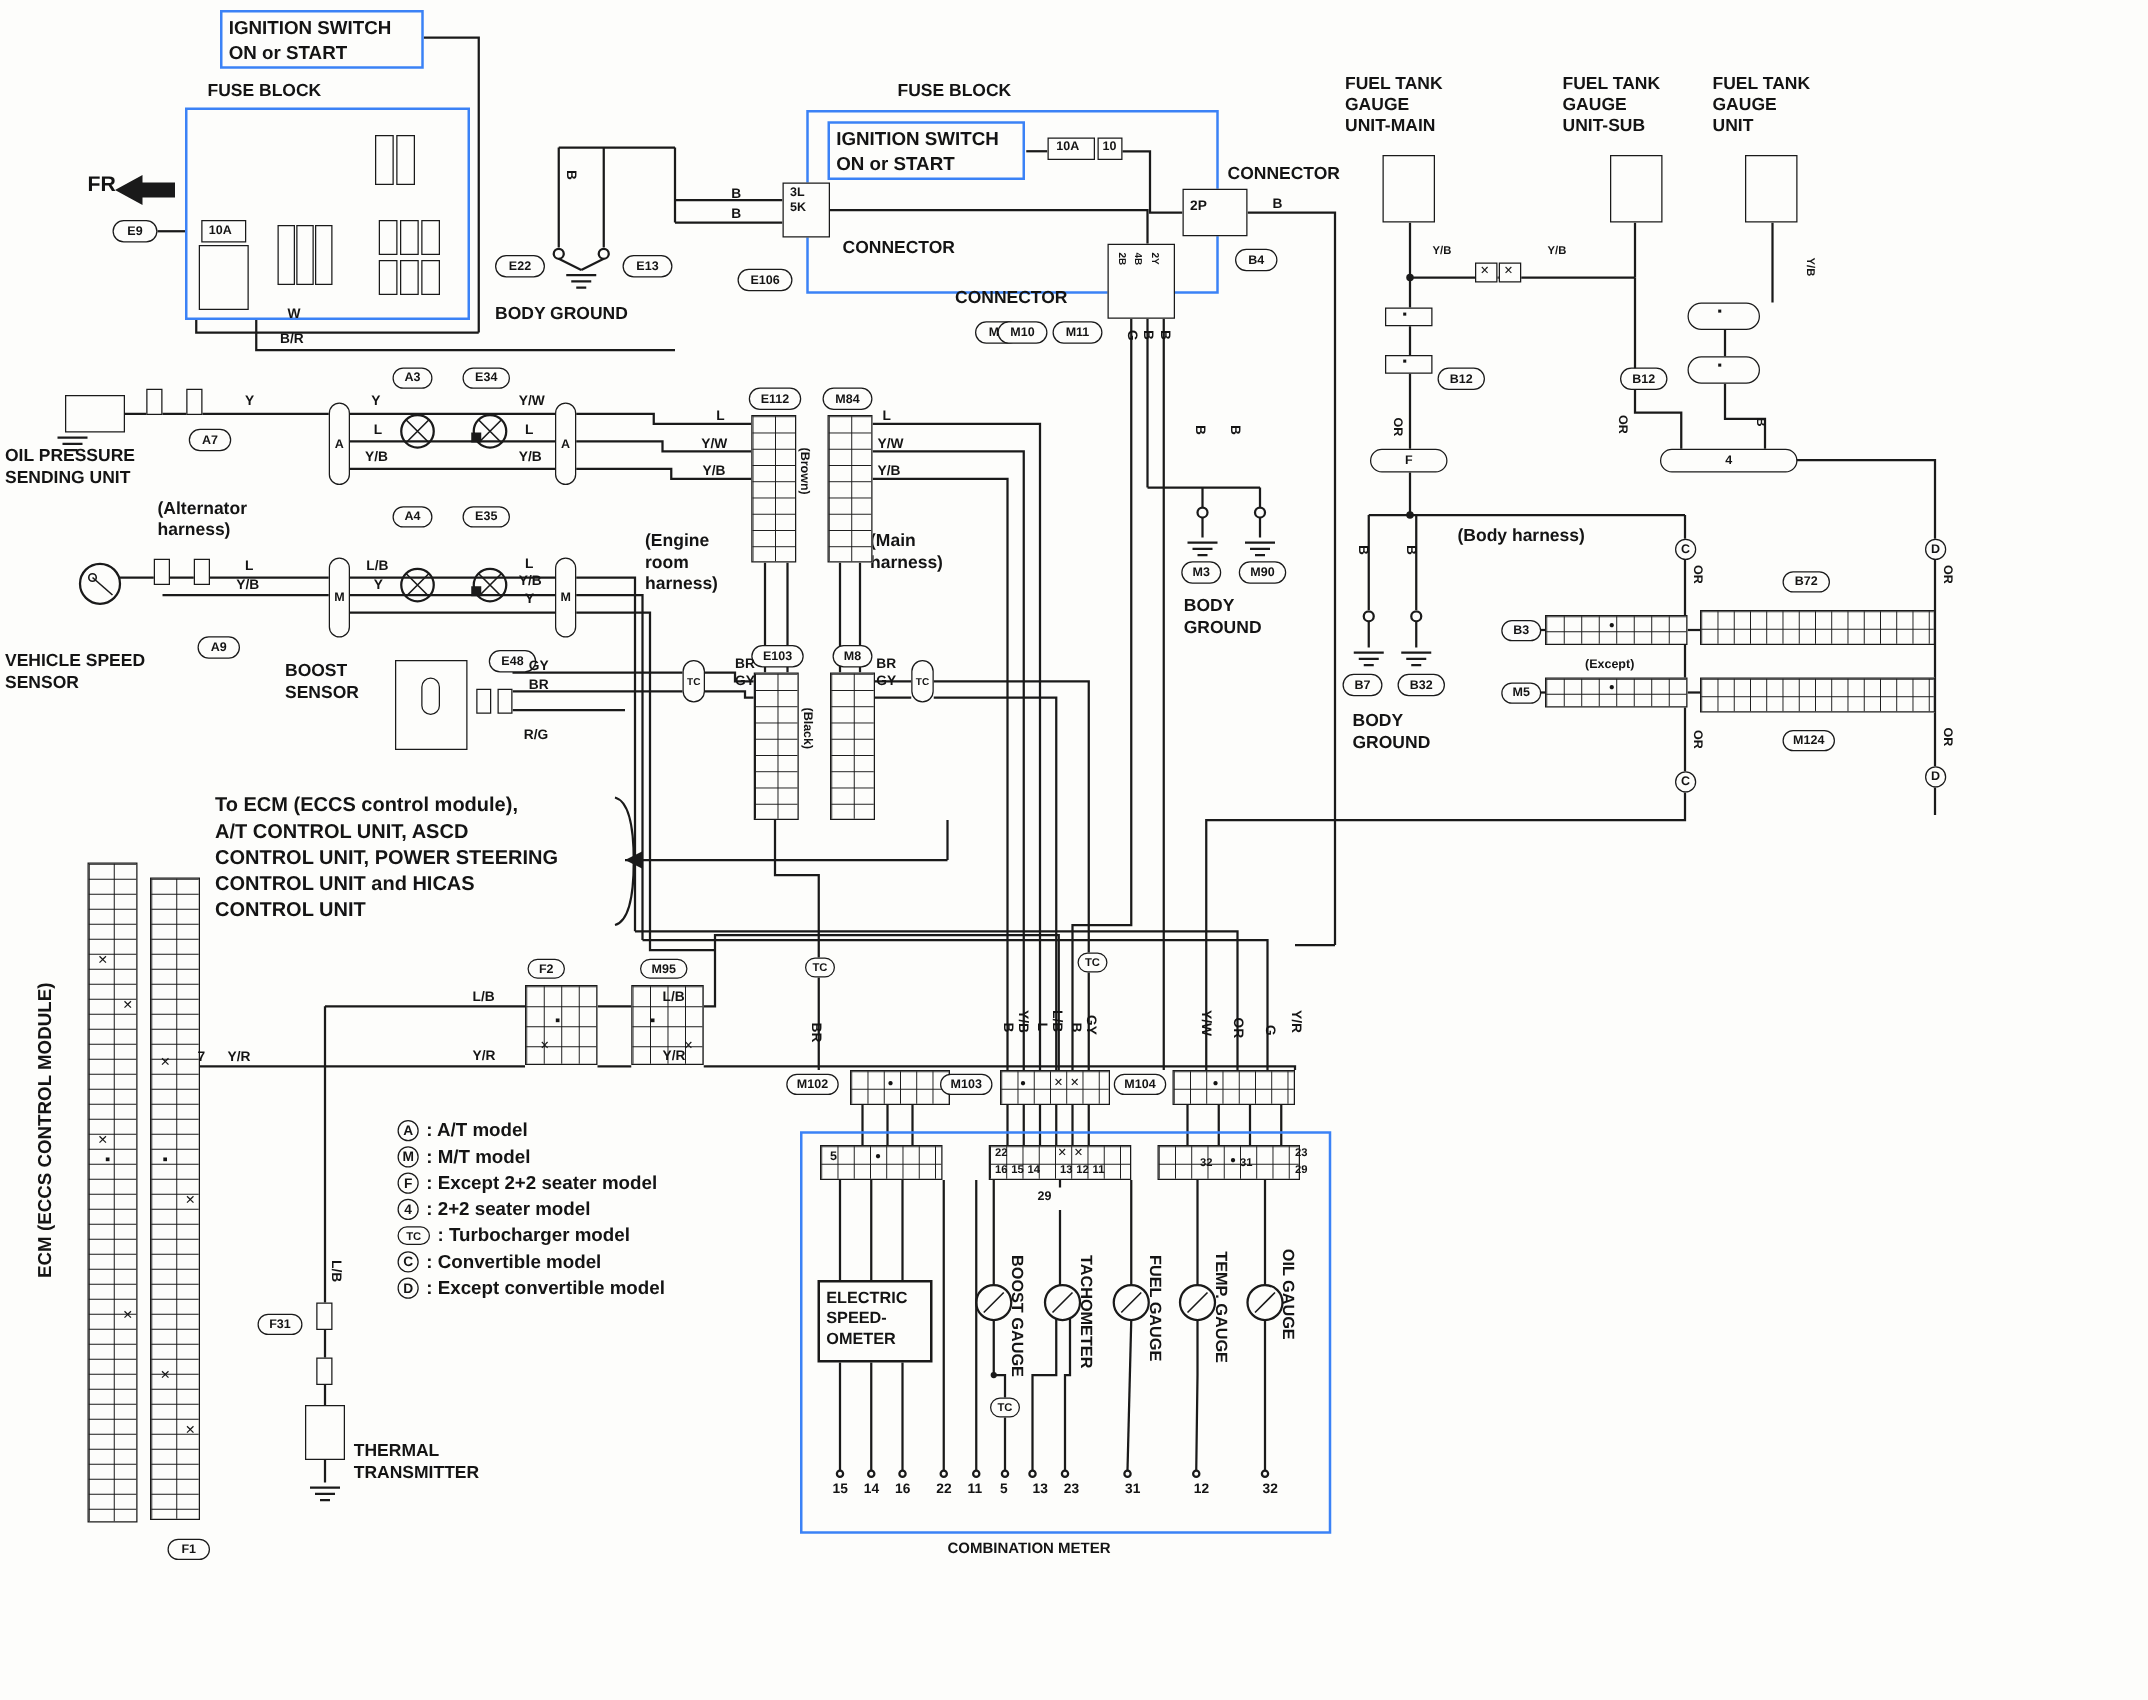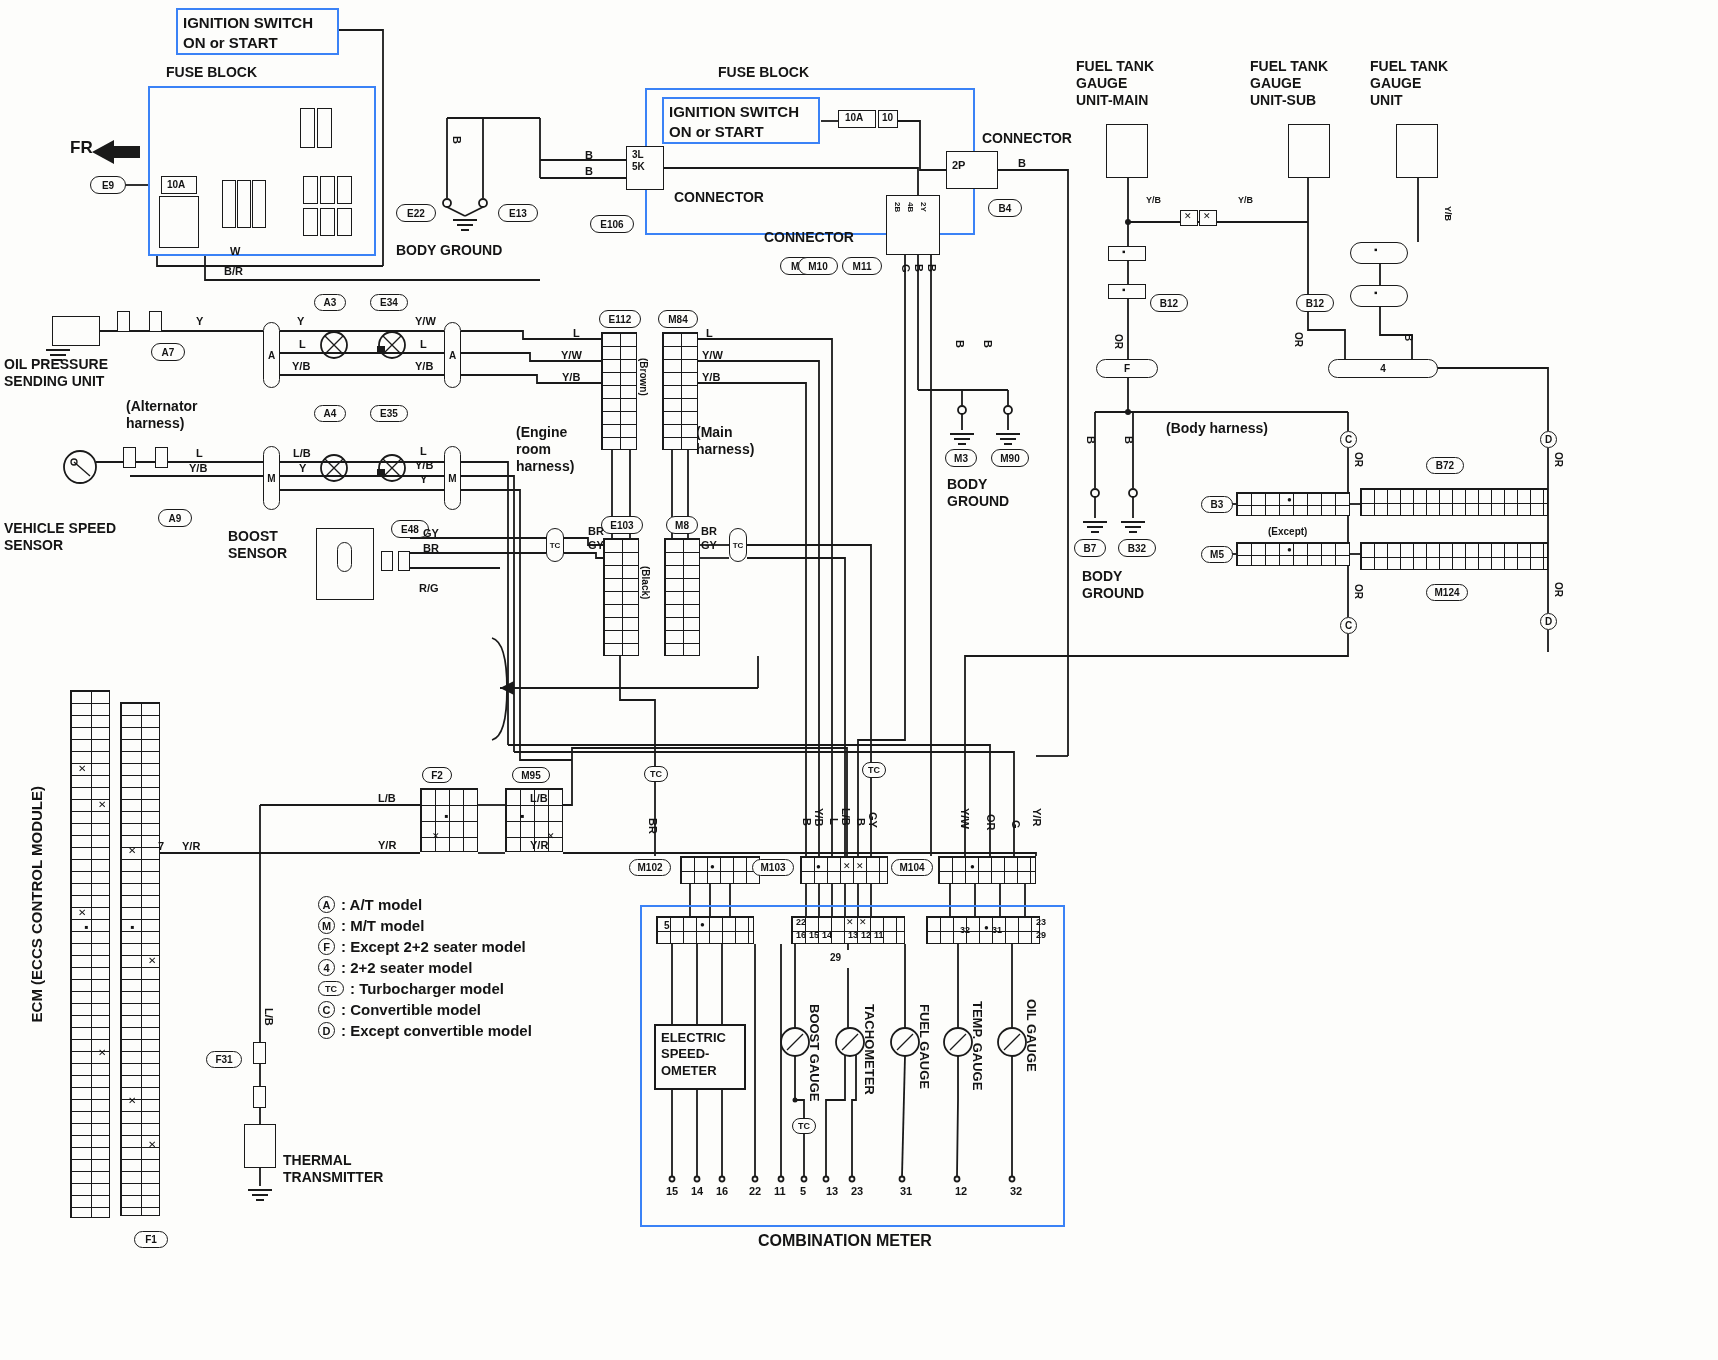--- a/index.html
+++ b/index.html
@@ -280,24 +280,29 @@
   <div class="h" style="left:228px;top:528px;">BOOST
 SENSOR</div>
   <div class="h" style="left:516px;top:424px;">(Engine
 room
 harness)</div>
   <div class="h" style="left:696px;top:424px;">(Main
 harness)</div>
   <div class="h small" style="left:637px;top:358px;writing-mode:vertical-rl;">(Brown)</div>
   <div class="h small" style="left:639px;top:566px;writing-mode:vertical-rl;">(Black)</div>
   <div class="h small" style="left:1268px;top:526px;">(Except)</div>
+  <div class="h" style="left:172px;top:634px;font-size:16px;line-height:21px;">To ECM (ECCS control module),
+A/T CONTROL UNIT, ASCD
+CONTROL UNIT, POWER STEERING
+CONTROL UNIT and HICAS
+CONTROL UNIT</div>
   <div class="vtitle" style="left:28px;top:786px;">ECM (ECCS CONTROL MODULE)</div>
   <div class="h" style="left:283px;top:1152px;">THERMAL
 TRANSMITTER</div>
-  <div class="h" style="left:758px;top:1231px;font-size:16px;text-align:right;">COMBINATION METER</div>
+  <div class="h" style="left:758px;top:1231px;font-size:12px;text-align:right;">COMBINATION METER</div>
 
   <div id="legend">
       <div class="lrow">
         <span class="lsym">A</span>
         <span class="ltxt"> : A/T model</span>
       </div>
       <div class="lrow">
         <span class="lsym">M</span>
         <span class="ltxt"> : M/T model</span>
       </div>

